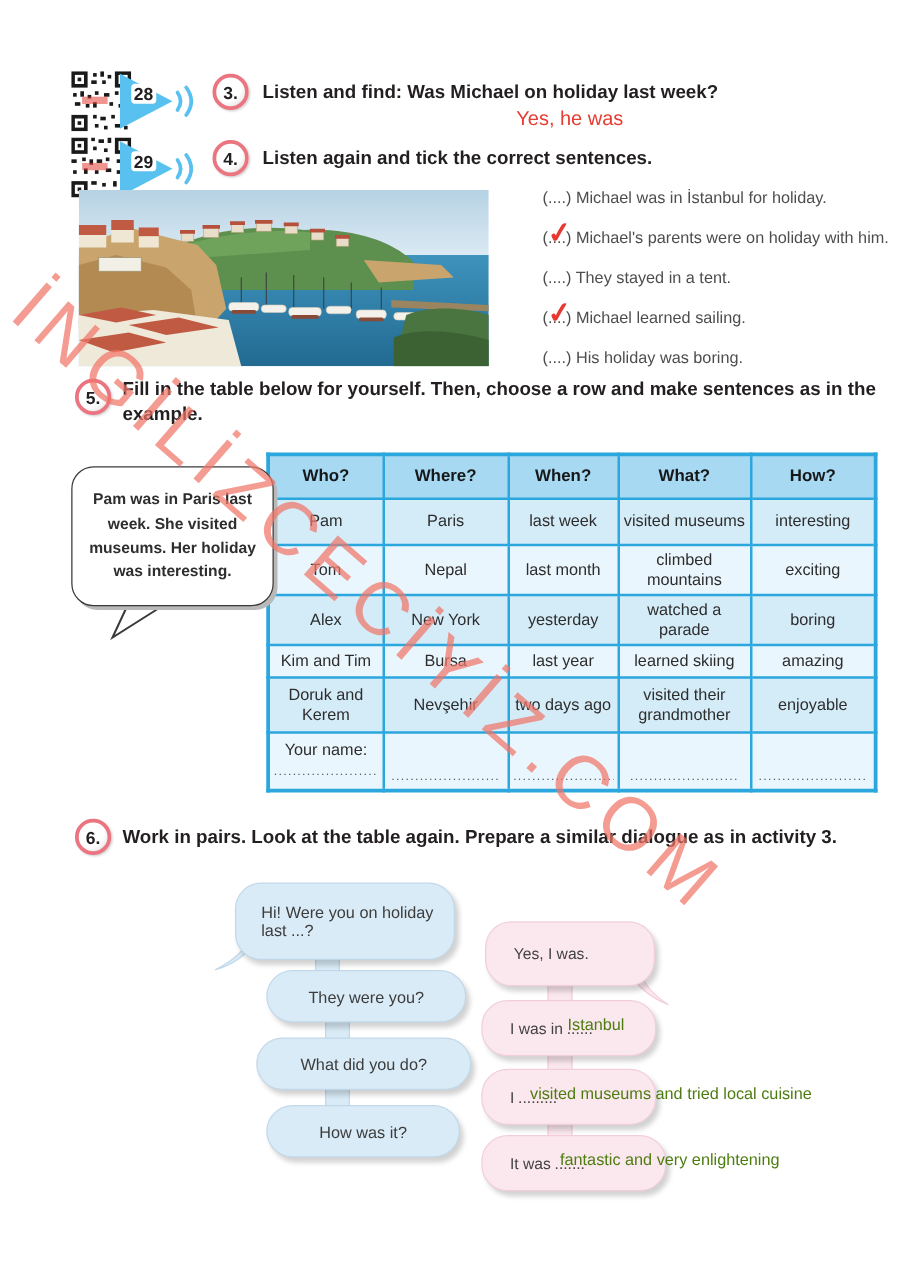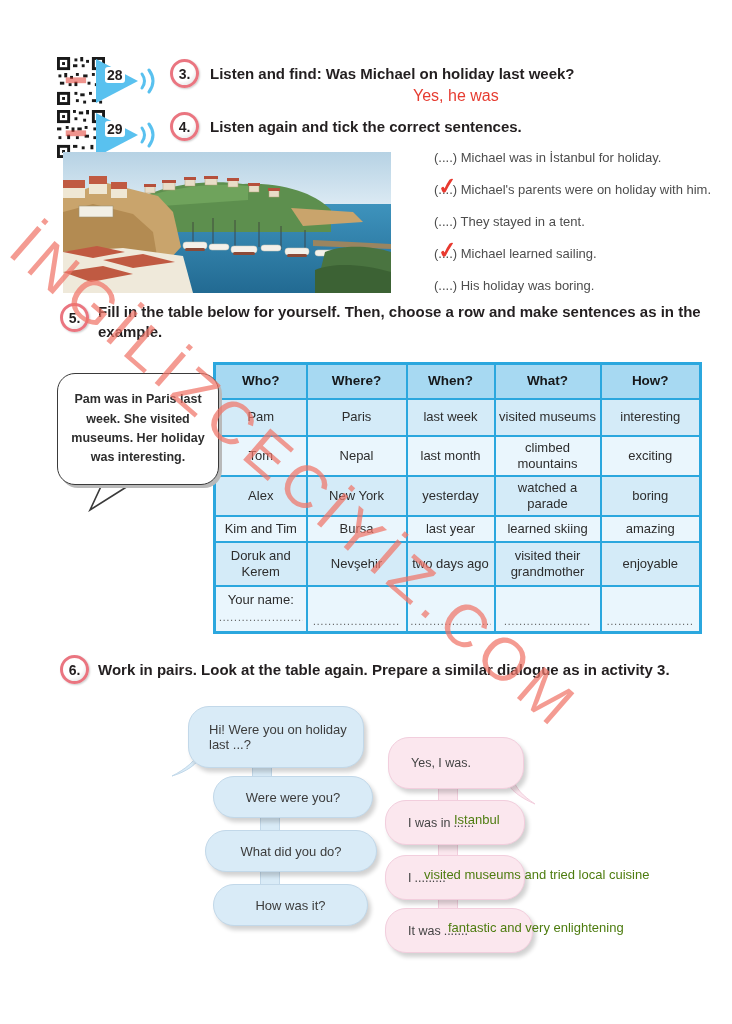--- a/index.html
+++ b/index.html
@@ -376,21 +376,21 @@
   <div class="acttitle abs" style="left:98px;top:660px;width:610px;">Work in pairs. Look at the table again. Prepare a similar dialogue as in activity 3.</div>
 
   <svg class="abs" style="left:172px;top:748px;z-index:1;" width="30" height="30" viewBox="0 0 30 30">
     <path d="M28,0 C26,12 12,22 0,28 C14,24 26,16 30,6 Z" fill="#d9ebf7" stroke="#c2d8e9" stroke-width="1"></path>
   </svg>
   <div class="bluebubble" style="left:188px;top:706px;width:176px;height:62px;justify-content:flex-start;padding-left:20px;text-align:left;">
     <span style="width:140px;">Hi! Were you on holiday last ...?</span>
   </div>
   <div class="tabconn blue" style="left:252px;top:762px;"></div>
   <div class="bluebubble" style="left:213px;top:776px;width:160px;height:42px;">
-    <span>Were were you?</span>
+    <span>They were you?</span>
   </div>
   <div class="tabconn blue" style="left:260px;top:814px;"></div>
   <div class="bluebubble" style="left:205px;top:830px;width:172px;height:42px;">
     <span>What did you do?</span>
   </div>
   <div class="tabconn blue" style="left:260px;top:868px;"></div>
   <div class="bluebubble" style="left:213px;top:884px;width:155px;height:42px;">
     <span>How was it?</span>
   </div>
 

